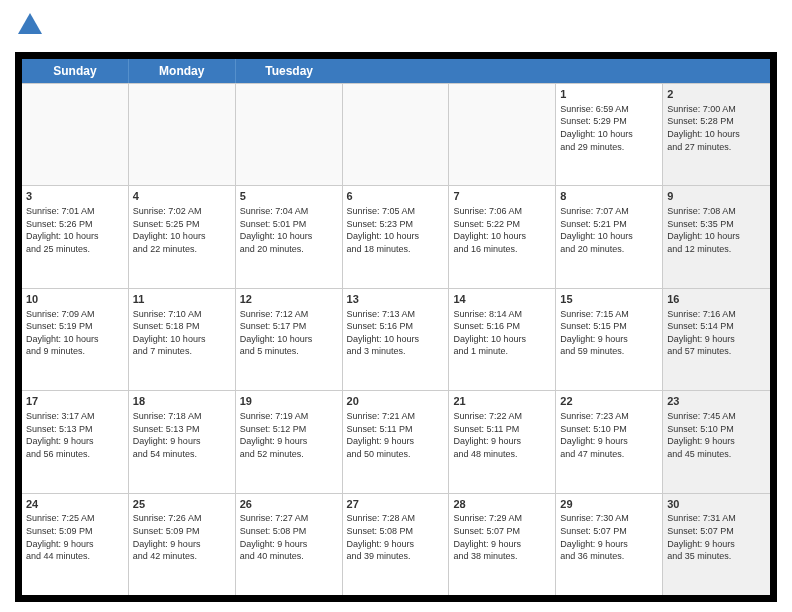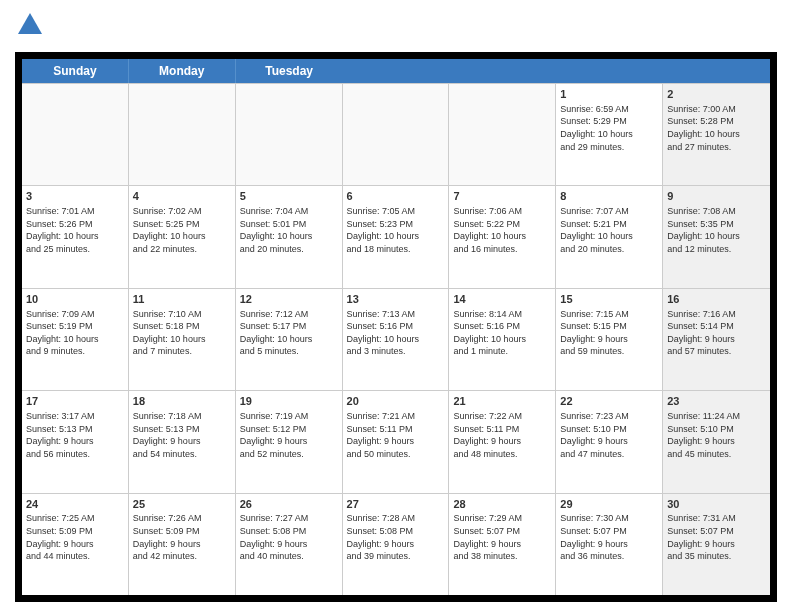--- a/index.html
+++ b/index.html
@@ -283,21 +283,21 @@
           </div>
           <div class="cal-cell">
             <div class="day-num">22</div>
             <div class="cell-text">Sunrise: 7:23 AM</div>
             <div class="cell-text">Sunset: 5:10 PM</div>
             <div class="cell-text">Daylight: 9 hours</div>
             <div class="cell-text">and 47 minutes.</div>
           </div>
           <div class="cal-cell shaded">
             <div class="day-num">23</div>
-            <div class="cell-text">Sunrise: 11:24 AM</div>
+            <div class="cell-text">Sunrise: 7:45 AM</div>
             <div class="cell-text">Sunset: 5:10 PM</div>
             <div class="cell-text">Daylight: 9 hours</div>
             <div class="cell-text">and 45 minutes.</div>
           </div>
         </div>
         <div class="cal-row">
           <div class="cal-cell">
             <div class="day-num">24</div>
             <div class="cell-text">Sunrise: 7:25 AM</div>
             <div class="cell-text">Sunset: 5:09 PM</div>

